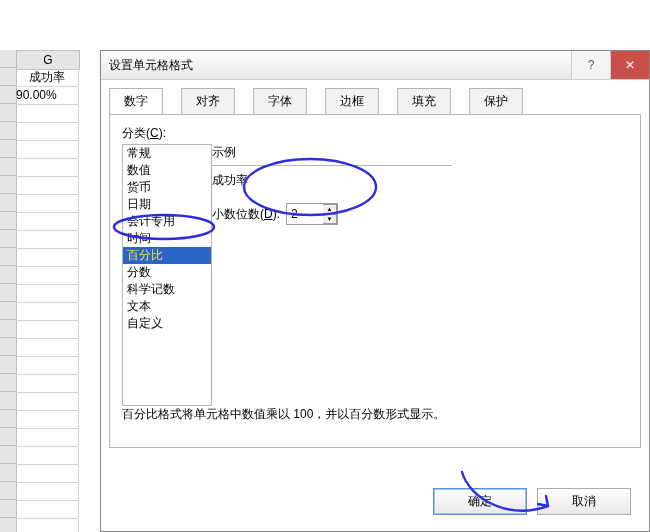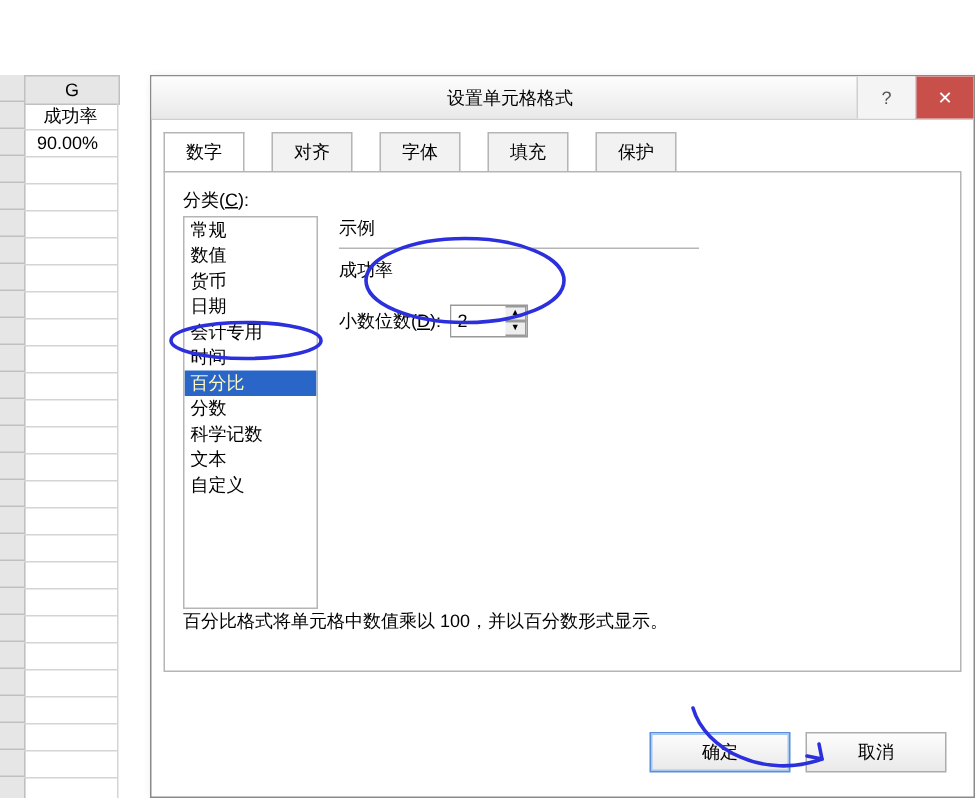--- a/index.html
+++ b/index.html
@@ -5,45 +5,45 @@
   html,body{margin:0;padding:0;font-family:"Microsoft YaHei","SimSun",Arial,sans-serif;font-size:12px;background:#fff;color:#000;}
   .canvas{position:relative;width:650px;height:532px;overflow:hidden;background:#fff;}
 
   
   .sheet{position:absolute;left:0;top:0;width:100%;height:100%;}
   .rowhdr{position:absolute;left:0;top:50px;width:16px;bottom:0;background:#e6e6e6;border-right:1px solid #c0c0c0;}
   .rowhdr .cell{height:17px;border-bottom:1px solid #c0c0c0;}
   .colhdr{position:absolute;left:16px;top:50px;height:18px;width:62px;background:#e6e6e6;border:1px solid #c0c0c0;text-align:center;line-height:18px;}
   .col{position:absolute;left:16px;top:69px;width:62px;bottom:0;border-right:1px solid #d4d4d4;}
   .col .cell{height:17px;border-bottom:1px solid #d4d4d4;text-align:center;line-height:17px;}
-  .col .cell.r{text-align:center;padding-right:4px;}
+  .col .cell.r{text-align:left;padding-right:4px;}
 
   
   .dialog{position:absolute;left:100px;top:50px;width:548px;height:480px;background:#fff;border:1px solid #8a8a8a;box-shadow:2px 2px 6px rgba(0,0,0,.15);}
   .titlebar{height:28px;background:linear-gradient(#fdfdfd,#e9e9e9);border-bottom:1px solid #cfcfcf;display:flex;align-items:center;}
-  .titlebar .title{padding-left:8px;flex:1;text-align:center;}
+  .titlebar .title{padding-left:8px;flex:1;}
   .winbtns{display:flex;height:100%;}
   .winbtn{width:38px;display:flex;align-items:center;justify-content:center;border-left:1px solid #cfcfcf;}
   .winbtn.help{background:#f4f4f4;color:#555;}
   .winbtn.close{background:#c94f4b;color:#fff;}
 
   .body{position:absolute;left:8px;right:8px;top:36px;bottom:8px;}
 
   .tabs{display:flex;gap:18px;}
   .tab{border:1px solid #b5b5b5;background:#f2f2f2;padding:4px 14px;cursor:default;position:relative;top:1px;}
   .tab.active{background:#fff;border-bottom:1px solid #fff;}
   .tabpanel{border:1px solid #b5b5b5;height:334px;padding:10px 12px;box-sizing:border-box;background:#fff;position:relative;}
 
   .cls-label{margin-bottom:2px;}
   .u{text-decoration:underline;}
 
-  .two{display:flex;gap:14px;height:260px;}
+  .two{display:flex;height:260px;}
   .listbox{width:88px;height:100%;border:1px solid #b5b5b5;background:#fff;overflow:hidden;}
   .listbox .item{padding:1px 4px;line-height:15px;white-space:nowrap;}
-  .listbox .item.sel{background:#2a66c8;color:#fef9c3;}
+  .listbox .item.sel{background:#2a66c8;color:#fde047;}
 
   .right{flex:1;}
   .sample-label{margin:0 0 4px 0;}
   .sample-line{height:1px;background:#b5b5b5;margin:2px 0 6px 0;width:240px;}
   .sample-val{margin-bottom:14px;}
 
   .decrow{display:flex;align-items:center;gap:6px;}
   .spinwrap{display:flex;align-items:stretch;border:1px solid #999;}
   .spinwrap input{width:28px;border:none;text-align:left;padding:2px 4px;font-family:inherit;font-size:12px;outline:none;}
   .spbtns{display:flex;flex-direction:column;}
@@ -130,20 +130,21 @@
         <div class="winbtn help">?</div>
         <div class="winbtn close">✕</div>
       </div>
     </div>
 
     <div class="body">
       <div class="tabs" id="tabs">
           <div class="tab active">数字</div>
           <div class="tab">对齐</div>
           <div class="tab">字体</div>
+          <div class="tab">边框</div>
           <div class="tab">填充</div>
           <div class="tab">保护</div>
         </div>
 
       <div class="tabpanel">
         <div class="cls-label">
           <span>分类(</span><span class="u">C</span><span>):</span>
         </div>
 
         <div class="two">

